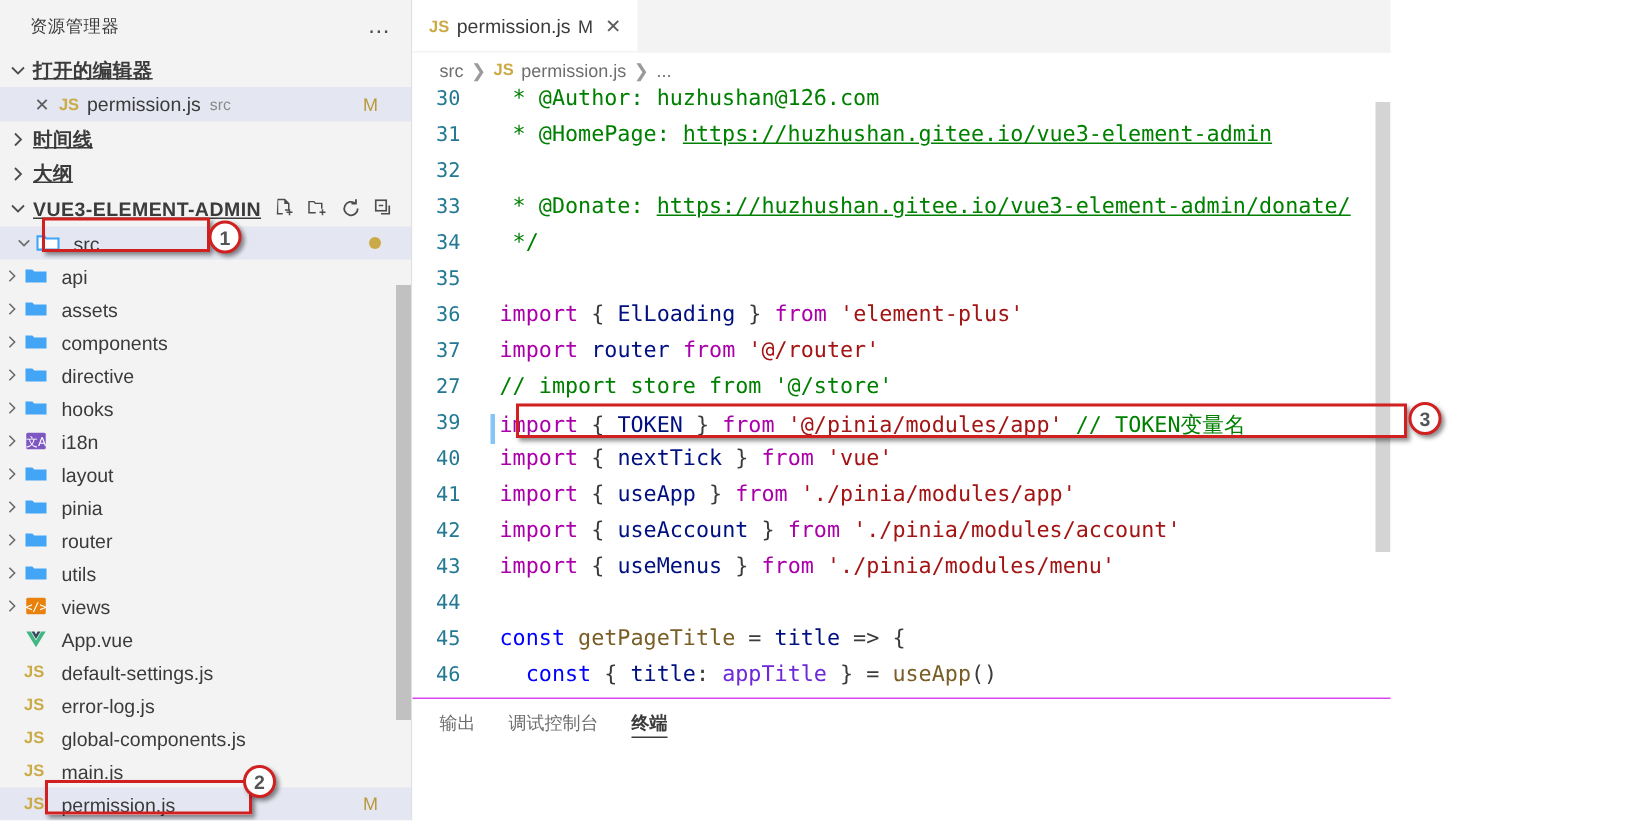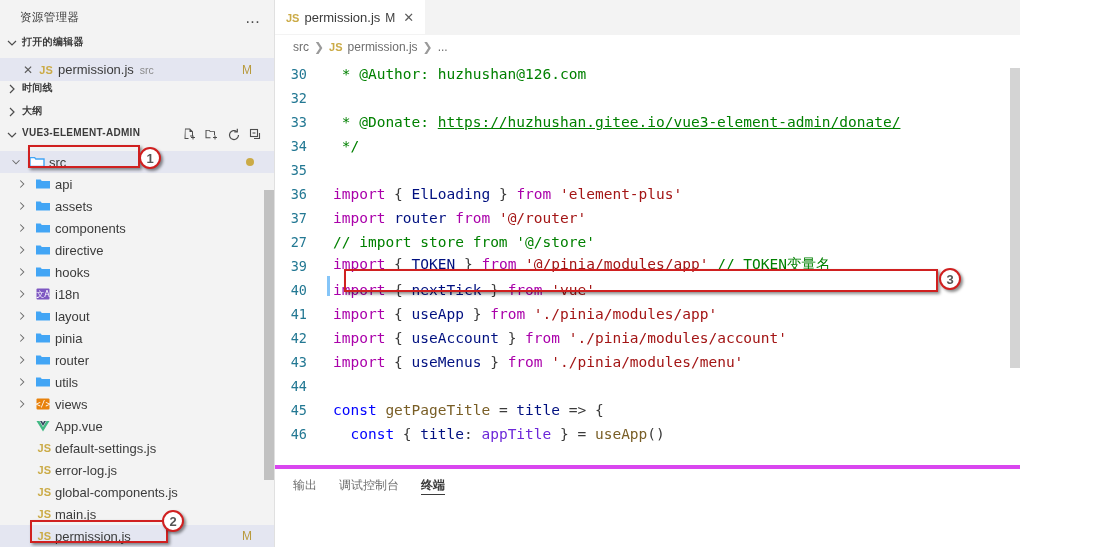--- a/index.html
+++ b/index.html
@@ -5,43 +5,43 @@
   * { box-sizing: border-box; margin: 0; padding: 0; }
   html, body {
     width: 1093px; height: 547px;
     overflow: hidden;
     background: #ffffff;
     font-family: "Liberation Sans", sans-serif;
     font-size: 13px;
     color: #3b3b3b;
     -webkit-font-smoothing: antialiased;
   }
-  .app { position: relative; width: 1020px; height: 547px; display: flex; border-radius: 20px; }
+  .app { position: relative; width: 927px; height: 547px; display: flex; border-radius: 20px; }
 
   
   .sidebar {
     width: 275px; height: 547px;
     background: #f3f3f3;
     border-right: 1px solid #e0e0e0;
     position: relative;
     overflow: hidden;
     flex: 0 0 275px;
   }
   .sb-title {
     height: 35px; display: flex; align-items: center;
     padding: 0 8px 0 20px;
     font-size: 11.5px; color: #3b3b3b; letter-spacing: .4px;
   }
   .sb-title .label { flex: 1; }
   .sb-dots { font-size: 16px; color: #4d4d4d; line-height: 6px; padding-right: 6px; cursor: pointer;}
 
   .sect-header {
-    height: 23px; display: flex; align-items: flex-start;
-    font-size: 10px; font-weight: bold; letter-spacing: .3px;
-    color: #3b3b3b; padding-left: 4px; cursor: pointer;
+    height: 23px; display: flex; align-items: center;
+    font-size: 13px; font-weight: bold; letter-spacing: .3px;
+    color: #3b3b3b; padding-left: 4px; cursor: pointer; text-decoration: underline;
   }
   .twisty {
     width: 16px; height: 16px; display: inline-flex;
     align-items: center; justify-content: center;
     flex: 0 0 16px;
   }
   .twisty svg { display:block; }
   .sect-header .stitle { padding-left: 2px; }
   .sect-actions { margin-left: auto; display: flex; gap: 6px; padding-right: 10px; }
   .sect-actions .ic { width: 16px; height: 16px; display:block; cursor: pointer;}
@@ -61,28 +61,28 @@
   .oe-m { margin-left: auto; padding-right: 22px; color: #b89a3d; font-size: 12px; }
 
   .tree { position: relative; }
   .row {
     height: 22px; display: flex; align-items: center;
     font-size: 13px; color: #3b3b3b; cursor: pointer;
     white-space: nowrap;
   }
   .row.sel { background: #e4e6f1; }
   .row .chev { width: 16px; flex: 0 0 16px; display:flex; align-items:center; justify-content:center; }
-  .row .fico { width: 21px; flex: 0 0 21px; display:flex; align-items:center; justify-content:flex-end; }
+  .row .fico { width: 21px; flex: 0 0 21px; display:flex; align-items:center; justify-content:flex-start; }
   .row .rname { padding-left: 4px; }
   .row .rmod { margin-left: auto; padding-right: 22px; color: #b89a3d; font-size: 12px; }
   .dot-dirty {
     margin-left: auto; margin-right: 20px;
     width: 8px; height: 8px; border-radius: 50%; background: #cbab47;
   }
-  .ind1 { padding-left: 14px; }
+  .ind1 { }
   .ind0 { padding-left: 8px; }
   .jsicon { color: #cbab47; font-weight: bold; font-size: 11px; }
 
   .sb-scroll {
     position: absolute; right: 0; width: 10px;
     background: #c1c1c1;
   }
 
   
   .main { flex: 1; height: 547px; position: relative; background: #fff; display:flex; flex-direction: column; }
@@ -105,42 +105,42 @@
   }
   .breadcrumb .sep { color: #9a9a9a; font-size: 12px; }
   .breadcrumb .crumb { cursor: pointer; }
 
   .editor {
     position: relative; flex: 1; overflow: hidden;
     background: #ffffff;
     font-family: "DejaVu Sans Mono", monospace;
     font-size: 14.5px;
   }
-  .code-line { height: 24px; display: flex; align-items: flex-end; white-space: pre; }
+  .code-line { height: 24px; display: flex; align-items: flex-start; white-space: pre; }
   .lnum {
     width: 52px; flex: 0 0 52px; text-align: right;
     padding-right: 20px; color: #237893; font-size: 13.5px;
     font-family: "DejaVu Sans Mono", monospace;
   }
   .ltext { padding-left: 6px; }
   .cmt { color: #008000; }
   .lnk { color: #008000; text-decoration: underline; }
   .kw  { color: #aa00aa; }
   .kw2 { color: #0000ff; }
   .var { color: #001080; }
   .str { color: #a31515; }
   .fn  { color: #795e26; }
   .prop{ color: #6d28d9; }
   .op  { color: #3b3b3b; }
   .gut-mod { position:absolute; left: 52px; width: 3px; background: #2196f3; opacity:.55; }
 
   .ed-scroll-v { position: absolute; right: 0; width: 10px; background: rgba(100,100,100,.28); }
 
   
-  .panel { height: 82px; background: #fff; border-top: 4px solid #d946ef; position: relative; }
+  .panel { height: 82px; background: #fff; border-top: 1px solid #d946ef; position: relative; }
   .panel-tabs { height: 32px; display: flex; align-items: center; padding-left: 18px; gap: 22px; }
   .ptab { font-size: 12px; color: #6e6e6e; cursor: pointer; position: relative; height: 32px; display:flex; align-items:center;}
   .ptab.active { color: #3b3b3b; font-weight: bold; }
   .ptab.active::after {
     content: ""; position: absolute; left: 0; right: 0; bottom: 6px;
     height: 1px; background: #3b3b3b;
   }
   .term { padding-left: 28px; font-family: "DejaVu Sans Mono", monospace; font-size: 13px; line-height: 19px; }
   .term .lbl { color: #3b3b3b; }
   .term .plug { color: #bc3fbc; }
@@ -462,20 +462,21 @@
       <span class="sep">❯</span>
       <span class="badge-js" style="width:auto;flex:none;padding:0;">JS</span>
       <span class="crumb">permission.js</span>
       <span class="sep">❯</span>
       <span class="crumb">...</span>
     </div>
 
     <div class="editor" id="editor">
       <div class="ed-scroll-v" style="top:10px;height:300px;"></div>
     <div class="code-line"><span class="lnum">30</span><span class="ltext"><span class="cmt"> * @Author: huzhushan@126.com</span></span></div>
+        <div class="code-line"><span class="lnum">31</span><span class="ltext"><span class="cmt"> * @HomePage: </span><span class="lnk">https://huzhushan.gitee.io/vue3-element-admin</span></span></div>
         <div class="code-line"><span class="lnum">32</span></div>
         <div class="code-line"><span class="lnum">33</span><span class="ltext"><span class="cmt"> * @Donate: </span><span class="lnk">https://huzhushan.gitee.io/vue3-element-admin/donate/</span></span></div>
         <div class="code-line"><span class="lnum">34</span><span class="ltext"><span class="cmt"> */</span></span></div>
         <div class="code-line"><span class="lnum">35</span><span class="ltext"><span class="op"></span></span></div>
         <div class="code-line"><span class="lnum">36</span><span class="ltext"><span class="kw">import</span><span class="op"> { </span><span class="var">ElLoading</span><span class="op"> } </span><span class="kw">from</span><span class="op"> </span><span class="str">'element-plus'</span></span></div>
         <div class="code-line"><span class="lnum">37</span><span class="ltext"><span class="kw">import</span><span class="op"> </span><span class="var">router</span><span class="op"> </span><span class="kw">from</span><span class="op"> </span><span class="str">'@/router'</span></span></div>
         <div class="code-line"><span class="lnum">27</span><span class="ltext"><span class="cmt">// import store from '@/store'</span></span></div>
         <div class="code-line"><span class="lnum">39</span><span class="ltext"><span class="kw">import</span><span class="op"> { </span><span class="var">TOKEN</span><span class="op"> } </span><span class="kw">from</span><span class="op"> </span><span class="str">'@/pinia/modules/app'</span><span class="op"> </span><span class="cmt">// TOKEN变量名</span></span></div>
         <div class="code-line"><span class="lnum">40</span><span class="ltext"><span class="kw">import</span><span class="op"> { </span><span class="var">nextTick</span><span class="op"> } </span><span class="kw">from</span><span class="op"> </span><span class="str">'vue'</span></span></div>
         <div class="code-line"><span class="lnum">41</span><span class="ltext"><span class="kw">import</span><span class="op"> { </span><span class="var">useApp</span><span class="op"> } </span><span class="kw">from</span><span class="op"> </span><span class="str">'./pinia/modules/app'</span></span></div>

